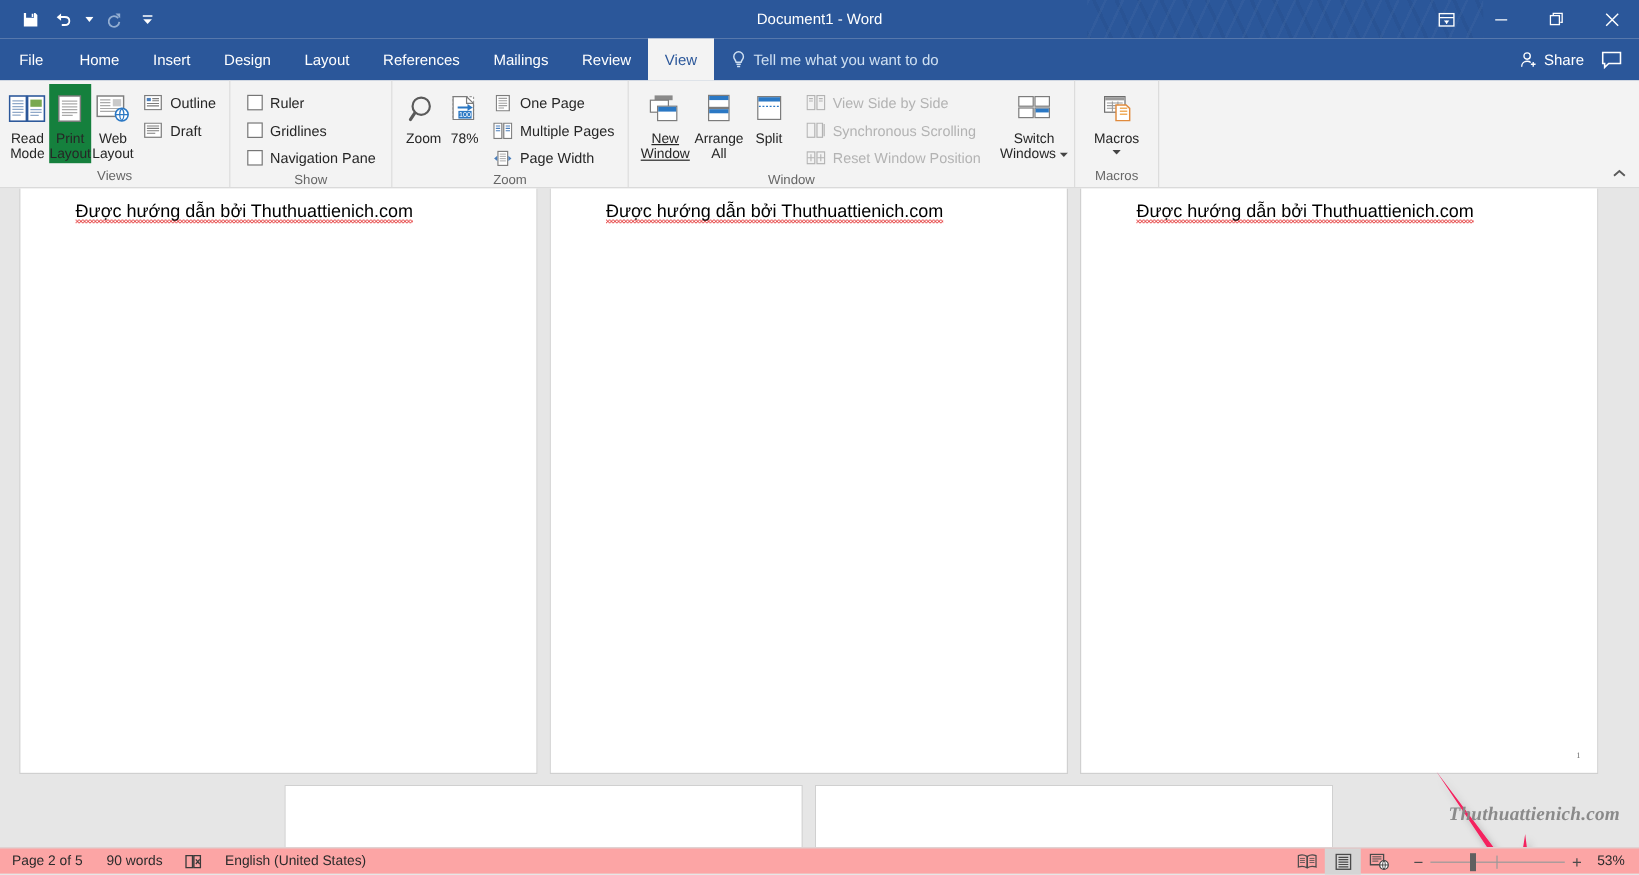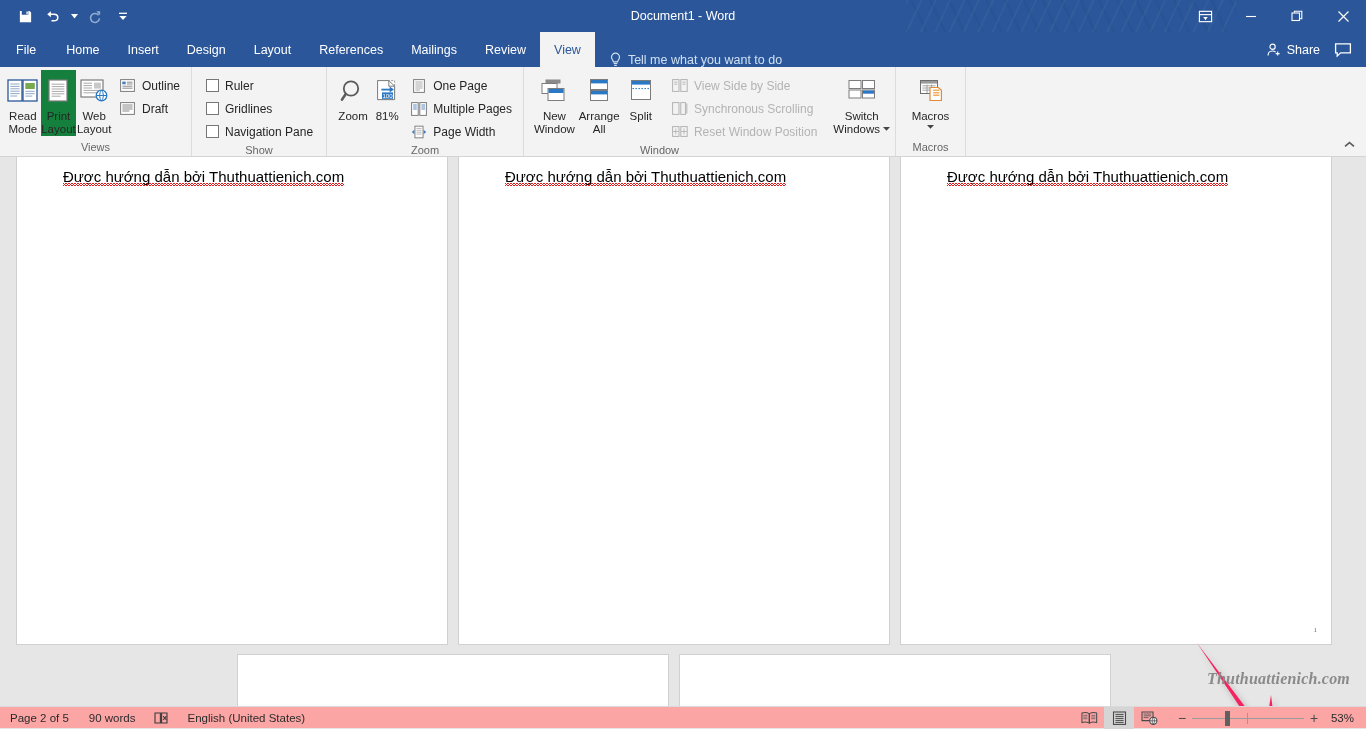--- a/index.html
+++ b/index.html
@@ -56,21 +56,21 @@
   }
   .tab {
     height: 35px; padding: 0 14px;
     display: flex; align-items: center;
     color: #fff; font-size: 12.5px;
     white-space: nowrap;
   }
   .tab:first-child { padding: 0 16px; }
   .tab.active { background: #f3f3f3; color: #2b579a; }
   .tellme {
-    display: flex; align-items: flex-end; gap: 6px;
+    display: flex; align-items: center; gap: 6px;
     height: 35px; padding: 0 12px 0 14px;
     color: #cfe0f2; font-size: 12.5px; white-space: nowrap;
   }
   .tb-right { position: absolute; right: 0; bottom: 0; display: flex; align-items: center; height: 35px; }
   .share {
     display: flex; align-items: center; gap: 5px;
     color: #ffffff; font-size: 12.5px; padding: 0 10px; height: 35px;
   }
   .cmt { display: flex; align-items: center; padding: 0 14px 0 4px; color:#fff; }
 
@@ -405,21 +405,21 @@
           <svg width="28" height="27" viewBox="0 0 28 27">
             <rect x="4.6" y="2.6" width="17" height="19" fill="#fff" stroke="#9a9a9a" stroke-width="1" stroke-dasharray="2 1.4"></rect>
             <path fill="#fff" stroke="#7c7c7c" stroke-width="1" d="M4.6 2.6h11.2l5.8 5.6v13.4H4.6z"></path>
             <path fill="none" stroke="#7c7c7c" stroke-width="1" d="M15.8 2.6v5.6h5.8"></path>
             <path stroke="#2b78c4" stroke-width="1.8" d="M8.4 11.6h9.4"></path>
             <path fill="#2b78c4" d="M16.6 8.6 21 11.6l-4.4 3z"></path>
             <rect x="9" y="14.4" width="11" height="6.4" fill="#2b78c4"></rect>
             <text x="14.5" y="19.6" font-size="6" fill="#fff" text-anchor="middle" font-family="Liberation Sans, sans-serif">100</text>
           </svg>
         </span>
-        <span class="lbl">81%</span>
+        <span class="lbl">78%</span>
       </div>
       <div class="smallcol" style="margin-left:3px;">
         <div class="smallbtn">
           <span class="ic16">
             <svg width="12" height="14" viewBox="0 0 12 14">
                 <rect x=".6" y=".6" width="10.8" height="12.8" fill="#fff" stroke="#7c7c7c" stroke-width="1"></rect>
                 <path stroke="#a0a0a0" stroke-width=".9" d="M2.4 3h7.2M2.4 5h7.2M2.4 7h7.2M2.4 9h7.2M2.4 11h4.6"></path>
               </svg>
           </span>
           <span>One Page</span>
@@ -444,21 +444,21 @@
           </span>
           <span>Page Width</span>
         </div>
       </div>
     </div>
     <div class="rgroup-label">Zoom</div>
   </div>
 
   <div class="rgroup" style="width:372px;">
     <div class="rgroup-body" style="padding-left:8px;">
-      <div class="bigbtn" style="width:56px;">
+      <div class="bigbtn" style="width:56px;text-decoration:underline;">
         <span class="ic">
           <svg width="32" height="26" viewBox="0 0 32 26">
             <rect x="7.5" y="1.5" width="15" height="4" fill="#8a8a8a"></rect>
             <rect x="4" y="5.5" width="15" height="10" fill="#fff" stroke="#7c7c7c" stroke-width="1"></rect>
             <rect x="10" y="10.5" width="16" height="12" fill="#fff" stroke="#7c7c7c" stroke-width="1"></rect>
             <rect x="10.5" y="11" width="15" height="4" fill="#2b78c4"></rect>
           </svg>
         </span>
         <span class="lbl">New</span>
         <span class="lbl" style="margin-top:0">Window</span>

